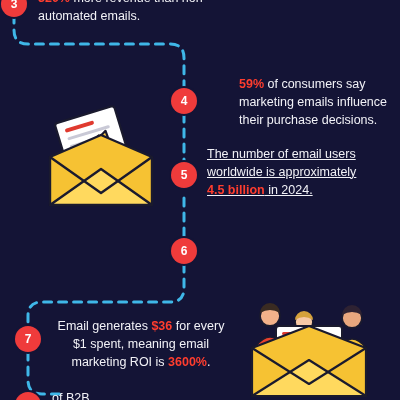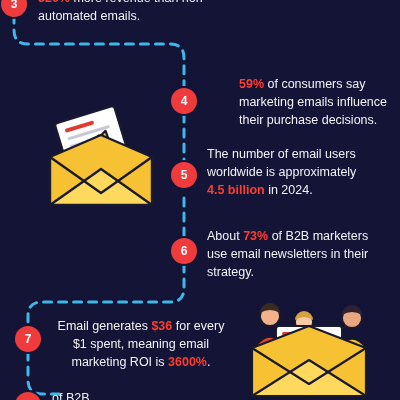--- a/index.html
+++ b/index.html
@@ -145,29 +145,26 @@
   <div class="badge" style="left:171px; top:88px;">
     <span>4</span>
   </div>
   <div class="factbox" style="left:207px; top:76px; width:168px;margin-left:32px;">
     <span class="hl">59%</span><span> of consumers say marketing emails influence their purchase decisions.</span>
   </div>
 
   <div class="badge" style="left:171px; top:162px;">
     <span>5</span>
   </div>
-  <div class="factbox" style="left:207px; top:146px; width:170px;">
+  <div class="factbox" style="left:207px; top:146px; width:170px;text-decoration:underline;">
     <span>The number of email users worldwide is approximately </span><span class="hl">4.5 billion</span><span> in 2024.</span>
   </div>
 
   <div class="badge" style="left:171px; top:238px;">
     <span>6</span>
-  </div>
-  <div class="factbox" style="left:207px; top:228px; width:170px;">
-    <span>About </span><span class="hl">73%</span><span> of B2B marketers use email newsletters in their strategy.</span>
   </div>
 
   <div class="badge" style="left:15px; top:326px;">
     <span>7</span>
   </div>
   <div class="factbox" style="left:52px; top:318px; width:178px;text-align:center;">
     <span>Email generates </span><span class="hl">$36</span><span> for every $1 spent, meaning email marketing ROI is </span><span class="hl">3600%</span><span>.</span>
   </div>
 
   <div class="badge" style="left:15px; top:392px;">

